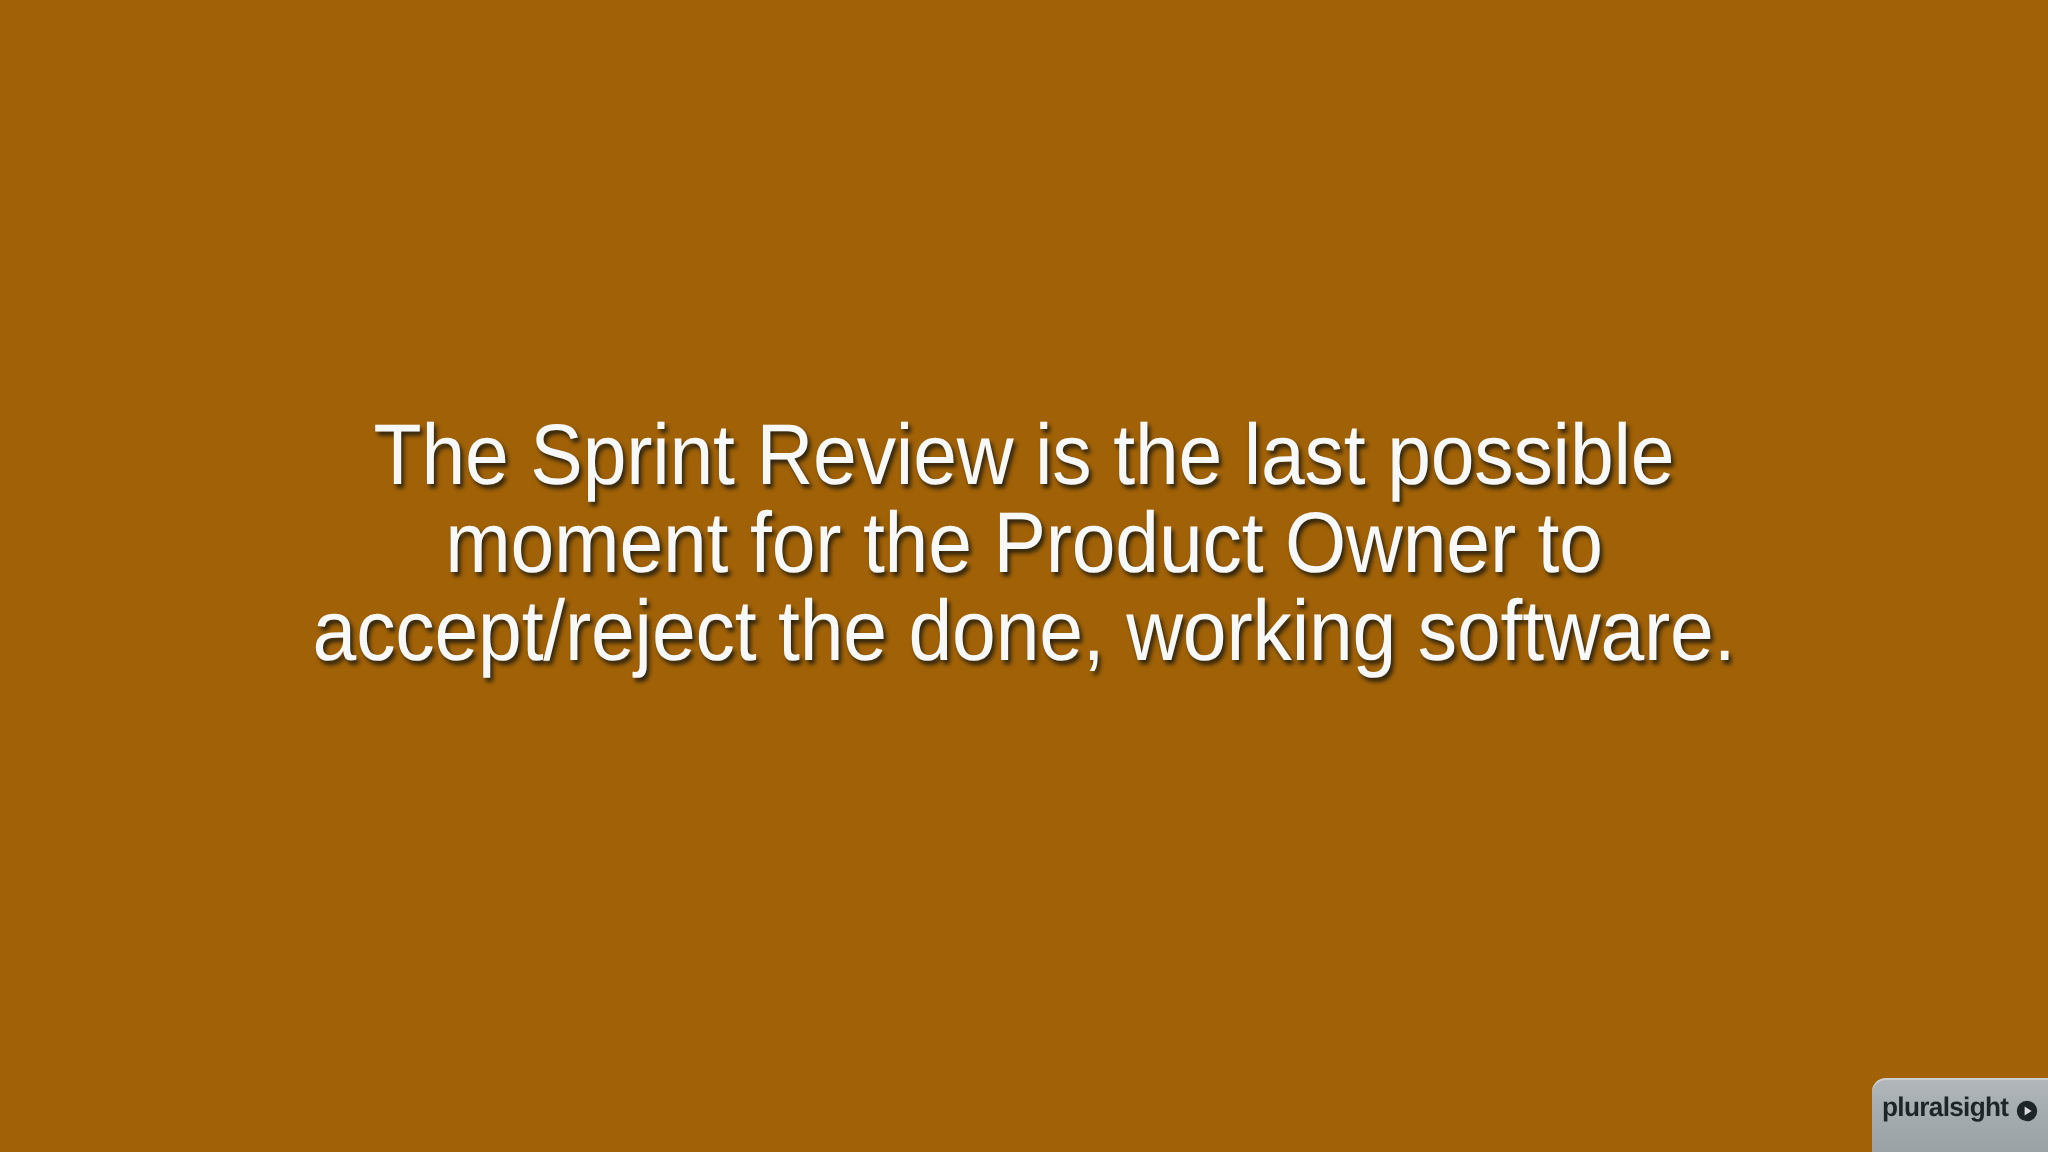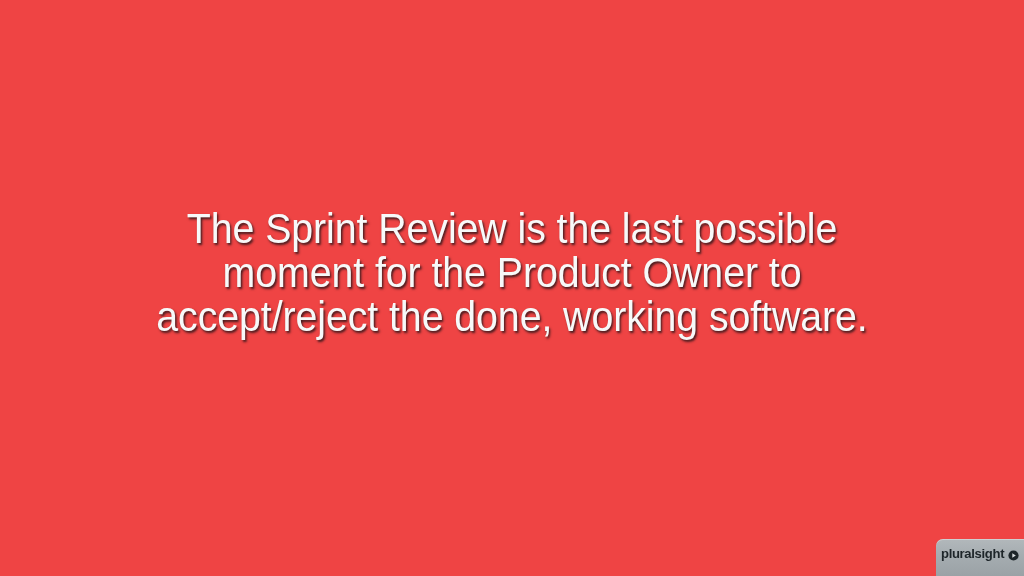--- a/index.html
+++ b/index.html
@@ -6,21 +6,21 @@
     margin: 0;
     padding: 0;
     background: #11181c;
   }
 
   #slide {
     position: relative;
     width: 1024px;
     height: 576px;
     overflow: hidden;
-    background: #ef4444;
+    background: #a16207;
     font-family: "Liberation Sans", "DejaVu Sans", sans-serif;
     -webkit-font-smoothing: antialiased;
   }
 
   
   #quote-block {
     position: absolute;
     left: 0;
     right: 0;
     top: 206px;

